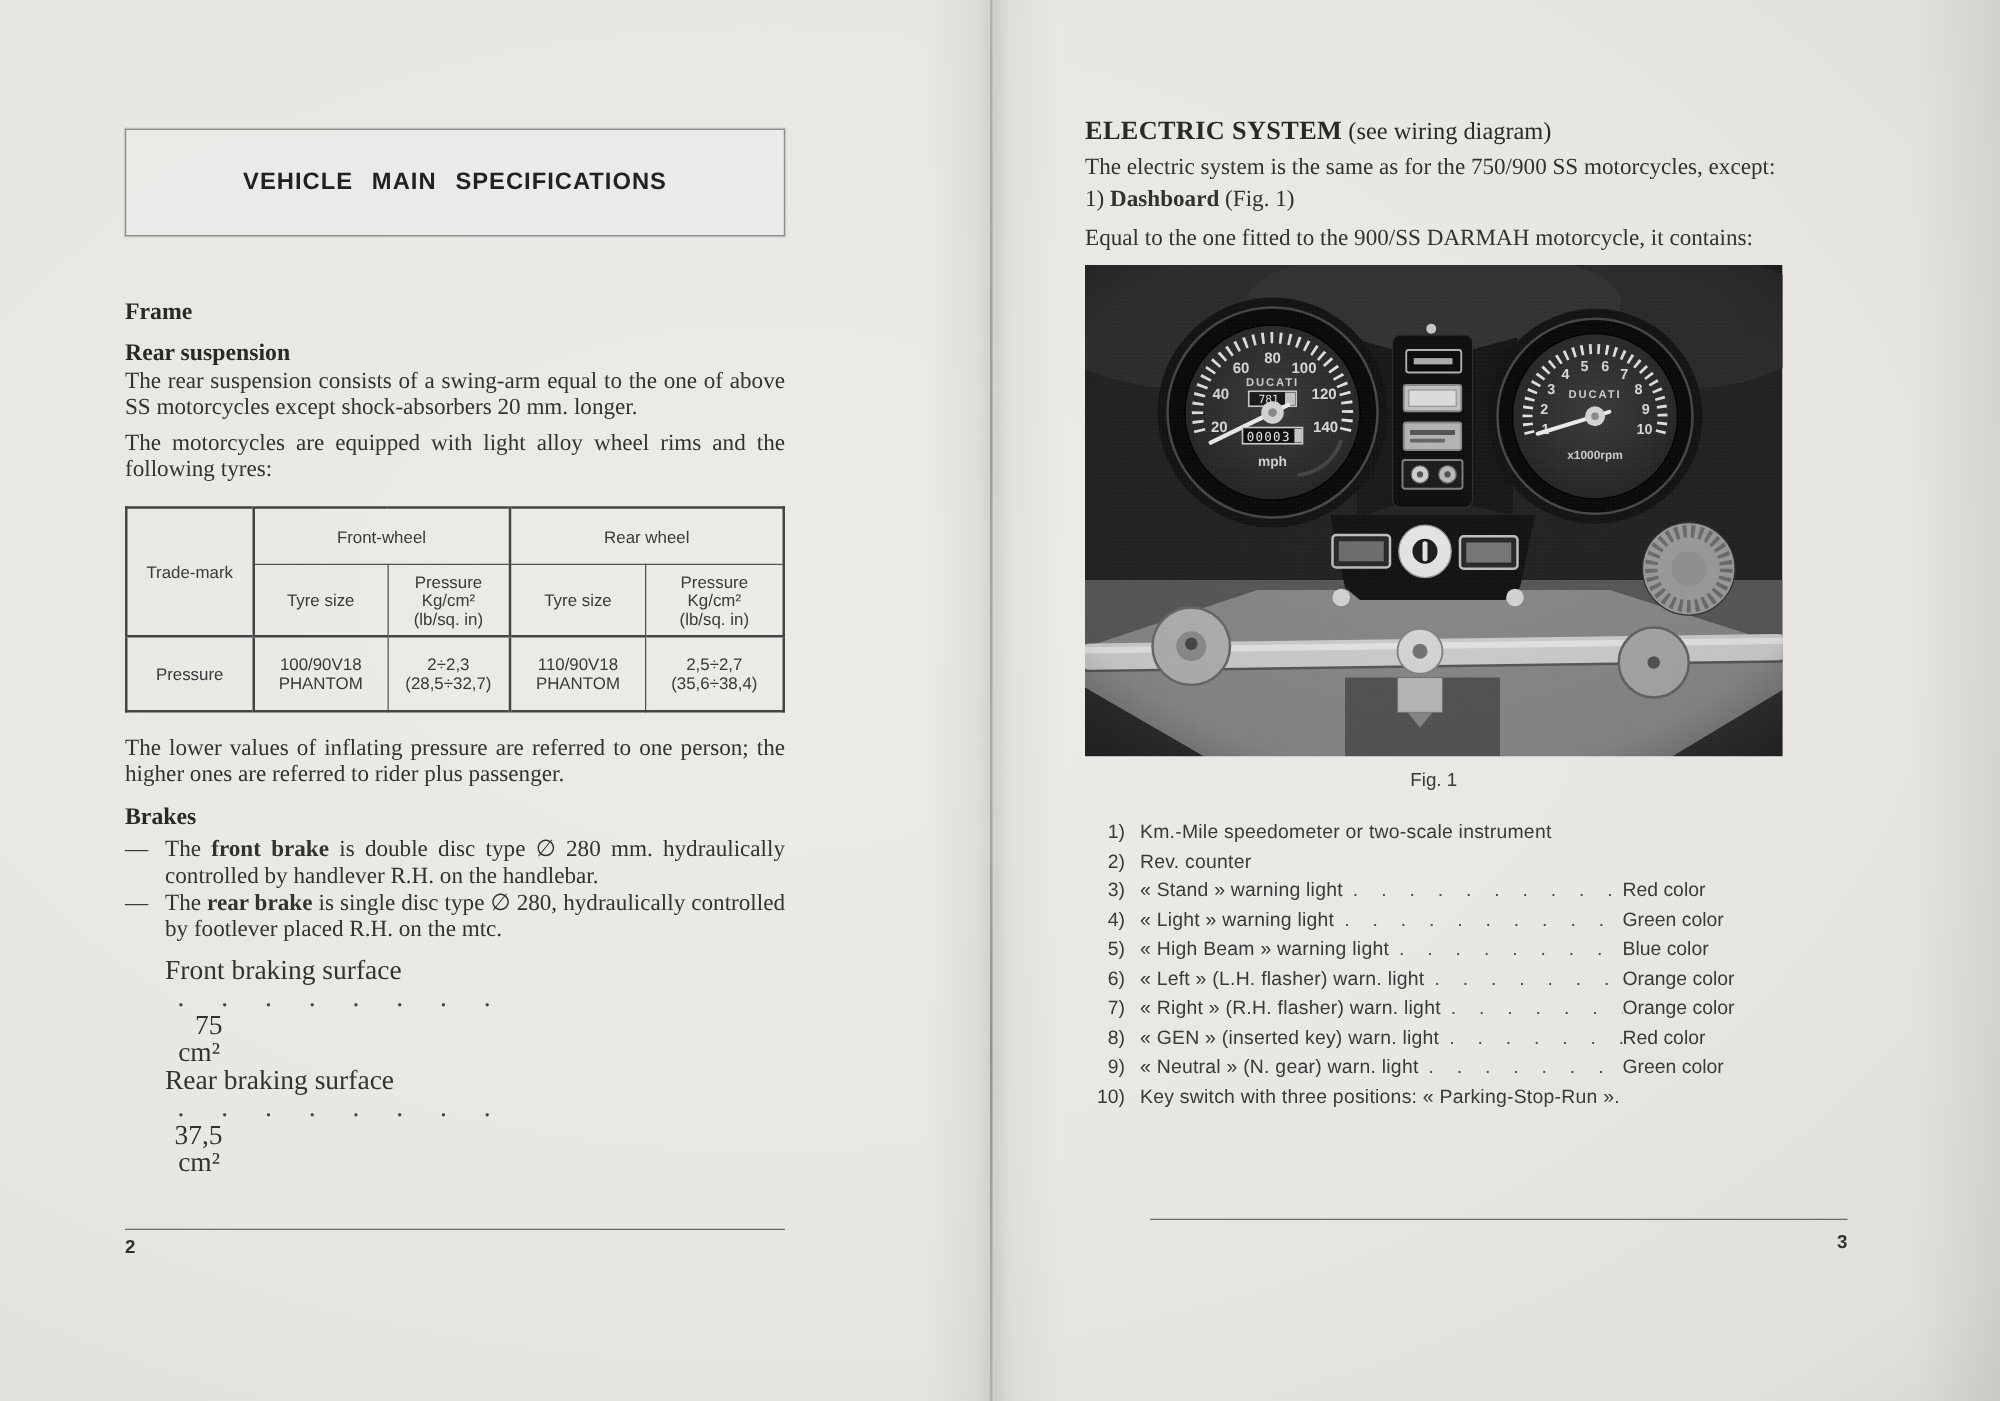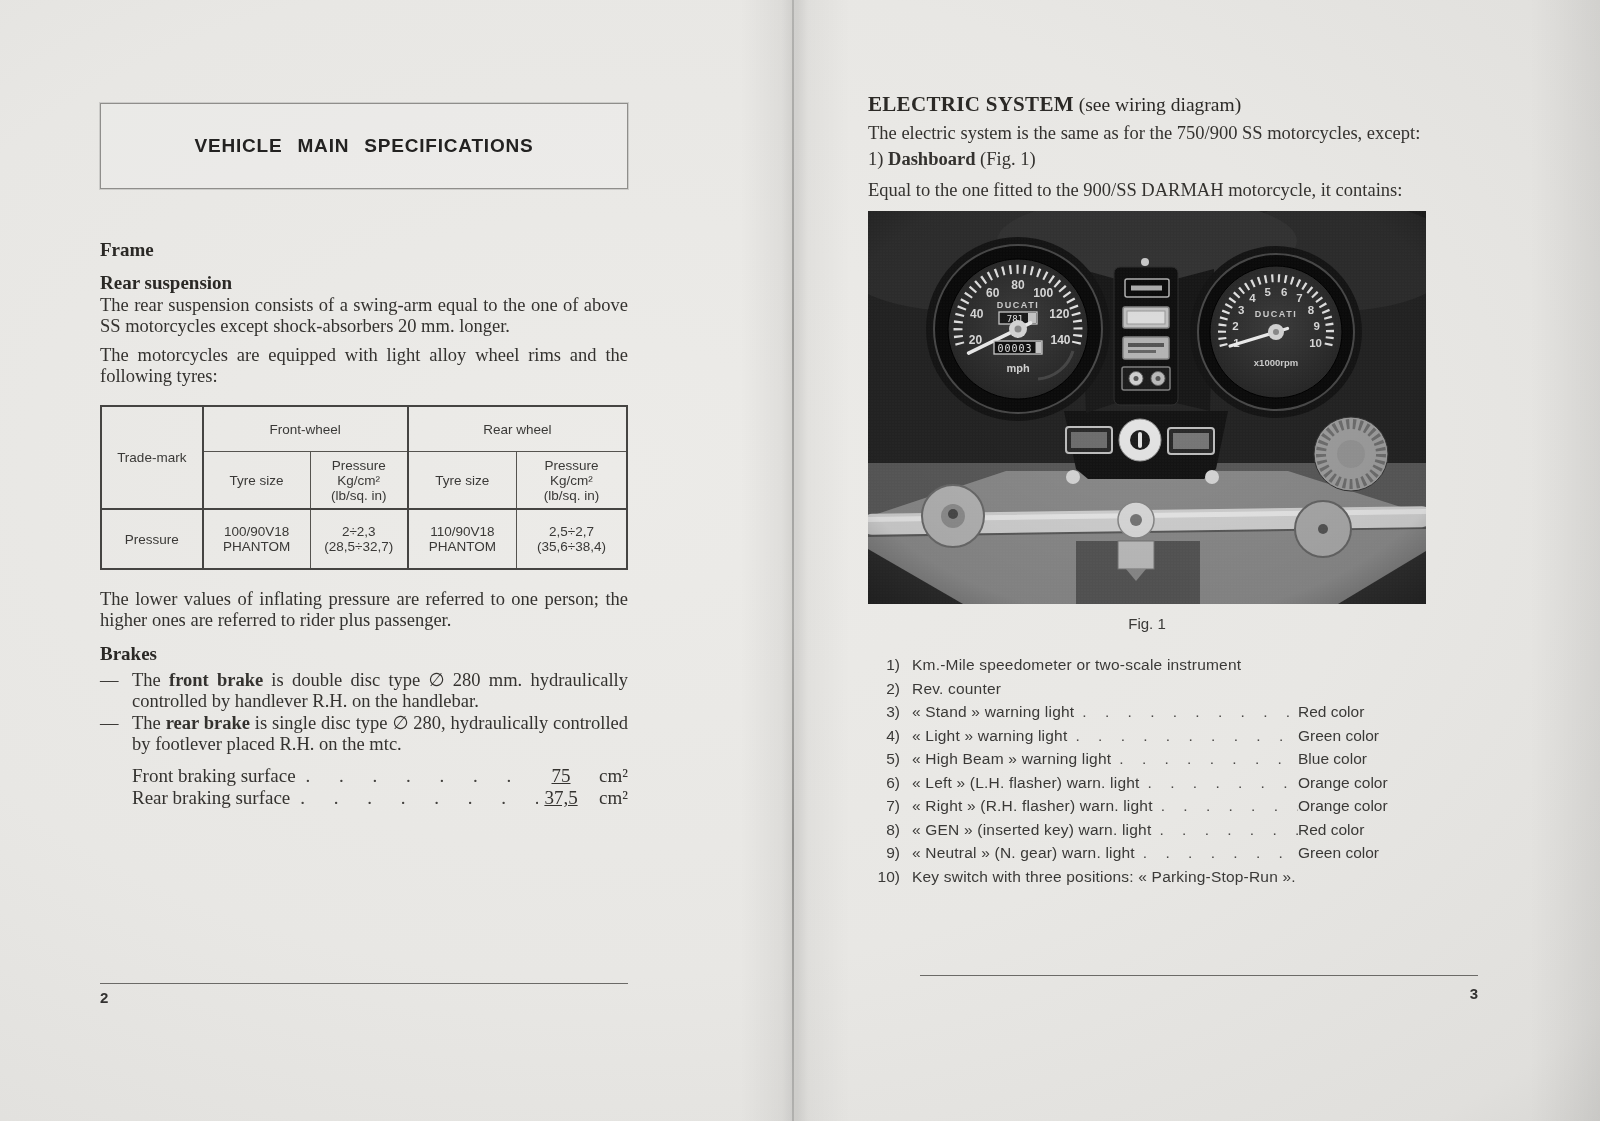--- a/index.html
+++ b/index.html
@@ -43,24 +43,24 @@
   tr.data td{height:56px;border-top:2px solid #454442;}
   .bL{border-left:2px solid #454442;}
   .bl{border-left:1px solid #55534f;}
 
   .p-note{margin-bottom:12px;}
   .hd-brakes{margin-bottom:6px;}
   .ditem{display:flex;margin-bottom:1px;}
   .ditem .dash{width:32px;flex:none;font-size:18.5px;line-height:21px;color:#34322f;}
   .ditem p{flex:1;}
   .surfaces{margin-top:10px;margin-left:32px;}
-  .srow{display:flex;align-items:baseline;font-size:19px;line-height:22px;color:#34322f;}
+  .srow{display:flex;align-items:baseline;font-size:22px;line-height:22px;color:#34322f;flex-direction:column;}
   .srow .lbl{flex:none;}
   .leader{flex:1;min-width:0;overflow:hidden;white-space:nowrap;letter-spacing:12px;padding:0 10px;color:#44423f;}
-  .srow .val{flex:none;width:46px;text-align:center;text-decoration:underline;}
+  .srow .val{flex:none;width:46px;text-align:right;}
   .srow .unit{flex:none;width:44px;text-align:right;}
 
   .rule{position:absolute;height:1px;background:#6b6a67;}
   .rule-left{left:100px;top:983px;width:528px;}
   .rule-right{left:920px;top:975px;width:558px;}
   .pagenum{position:absolute;font-family:"Liberation Sans","DejaVu Sans",sans-serif;font-weight:bold;font-size:15px;color:#333231;}
   .pn-left{left:100px;top:989px;}
   .pn-right{left:1420px;top:985px;width:58px;text-align:right;}
 
   

